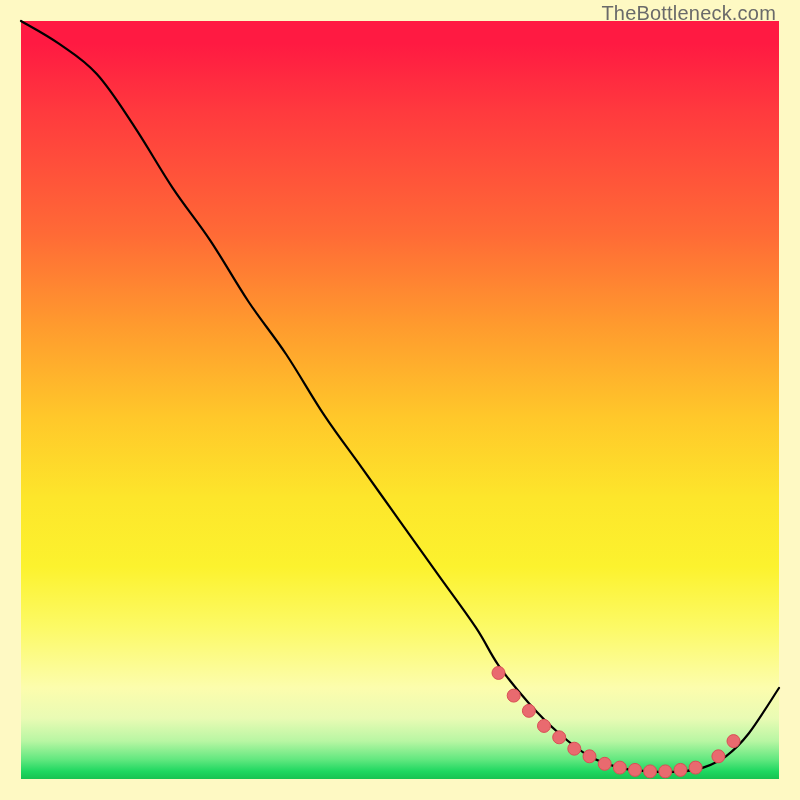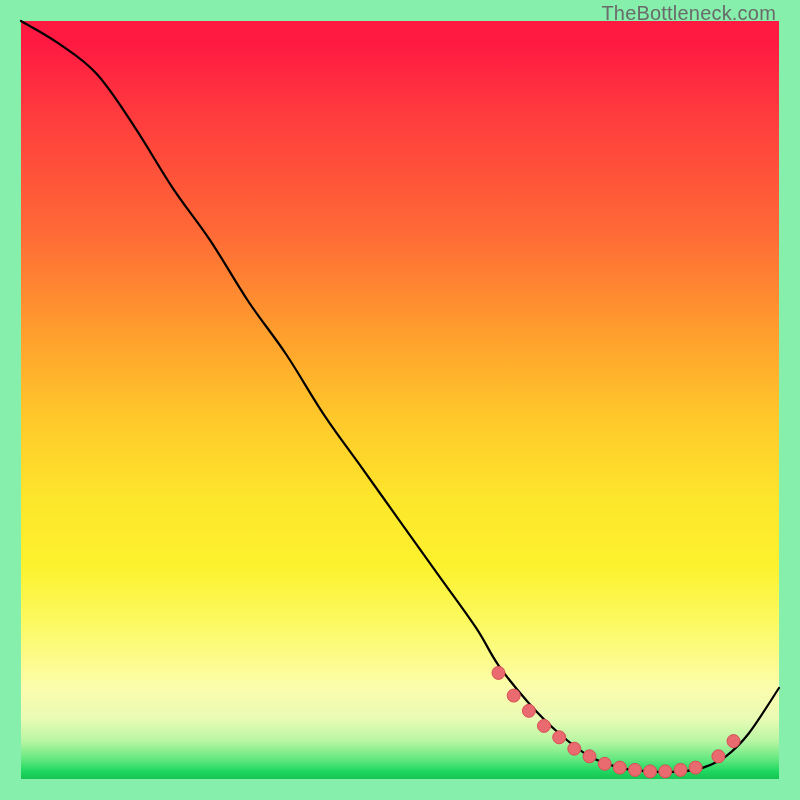--- a/index.html
+++ b/index.html
@@ -8,21 +8,21 @@
     width: 800px;
     height: 800px;
     background: #000;
     overflow: hidden;
     font-family: Arial, Helvetica, sans-serif;
   }
   .frame {
     position: relative;
     width: 800px;
     height: 800px;
-    background: #86efac;
+    background: #fef9c3;
   }
   .plot {
     position: absolute;
     left: 21px;
     top: 21px;
     width: 758px;
     height: 758px;
     
     background: linear-gradient(
       to bottom,

